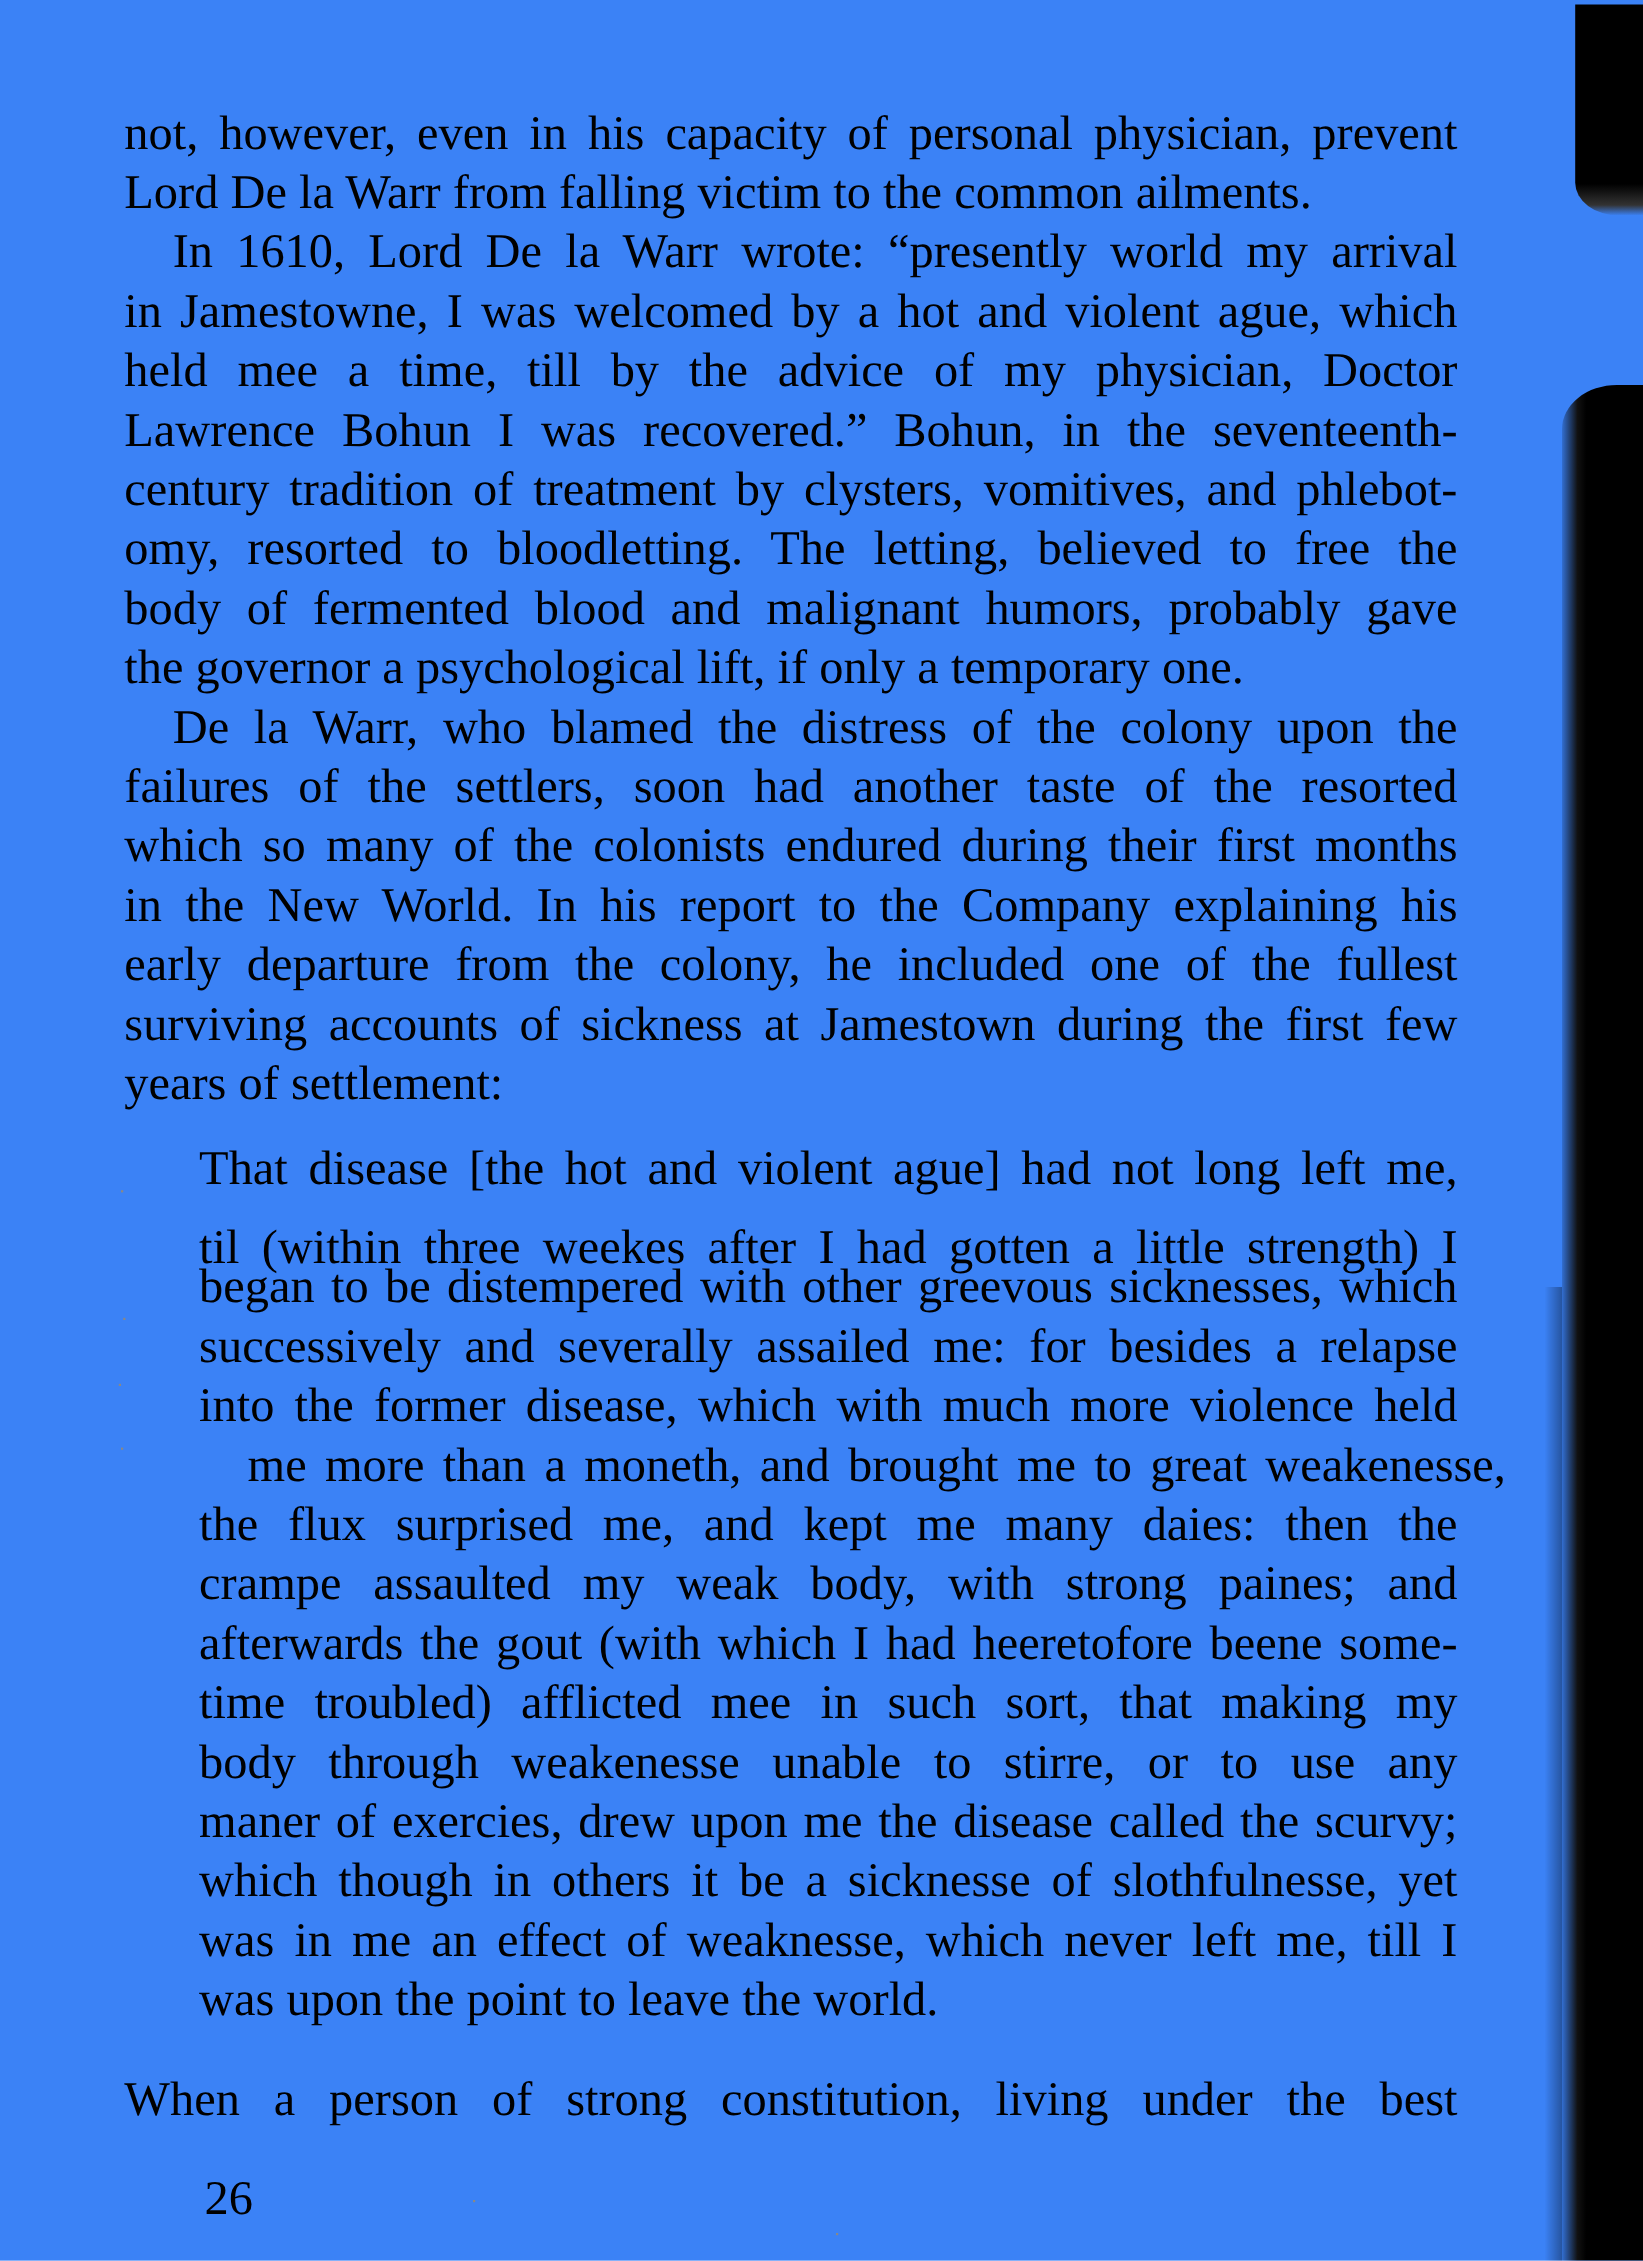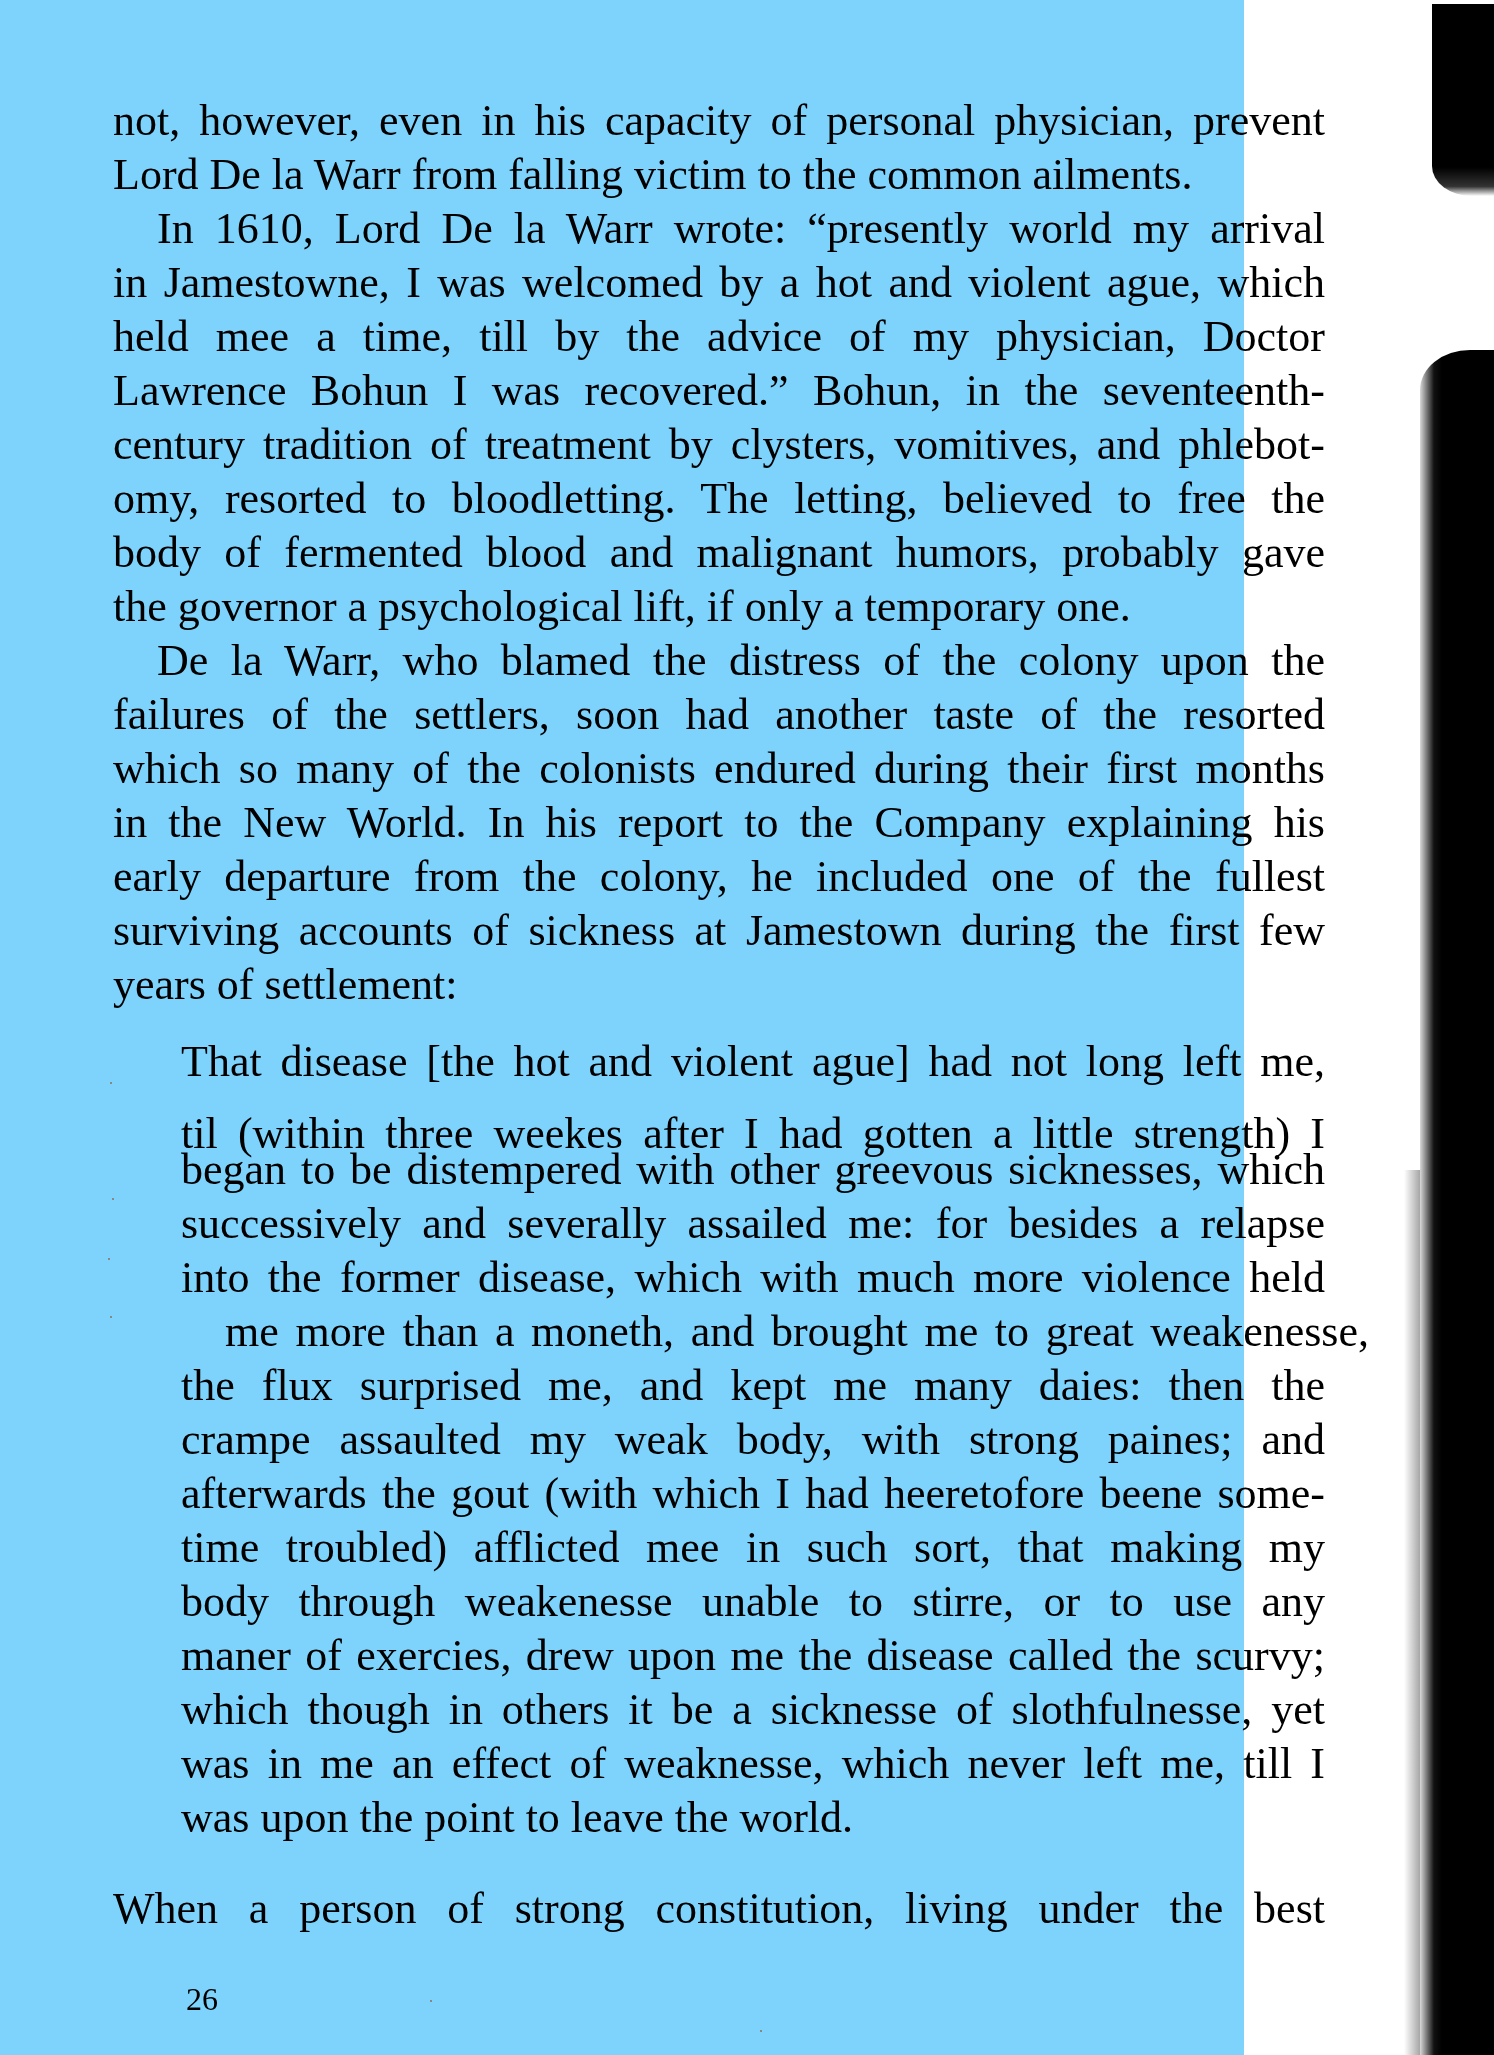--- a/index.html
+++ b/index.html
@@ -11,22 +11,22 @@
       width: 1494px;
       height: 2055px;
       position: relative;
       overflow: hidden;
       font-family: "Liberation Serif", "DejaVu Serif", serif;
       color: #000000;
     }
     .page {
       position: absolute;
       left: 0; top: 0;
-      width: 1244px; height: 2055px;
-      background: #7dd3fc;
+      width: 1494px; height: 2055px;
+      background: #3b82f6;
     }
     .text-block {
       position: absolute;
       left: 113px;
       width: 1212px;
     }
     .line {
       position: absolute;
       left: 0;
       width: 100%;
@@ -36,21 +36,21 @@
       text-align: justify;
       text-align-last: justify;
     }
     .line.last { text-align-last: left; }
     .line.indent { padding-left: 44px; box-sizing: border-box; }
     .quote .line { left: 68px; width: 1144px; }
     .page-number {
       position: absolute;
       left: 186px;
       top: 1972px;
-      font-size: 32px;
+      font-size: 44px;
       line-height: 54px;
     }
     .binding-shadow-top {
       position: absolute;
       left: 1432px;
       top: 4px;
       width: 62px;
       height: 192px;
       background: linear-gradient(to bottom, #000 0%, #000 85%, #333 95%, rgba(0,0,0,0) 100%);
       border-bottom-left-radius: 40px 30px;

